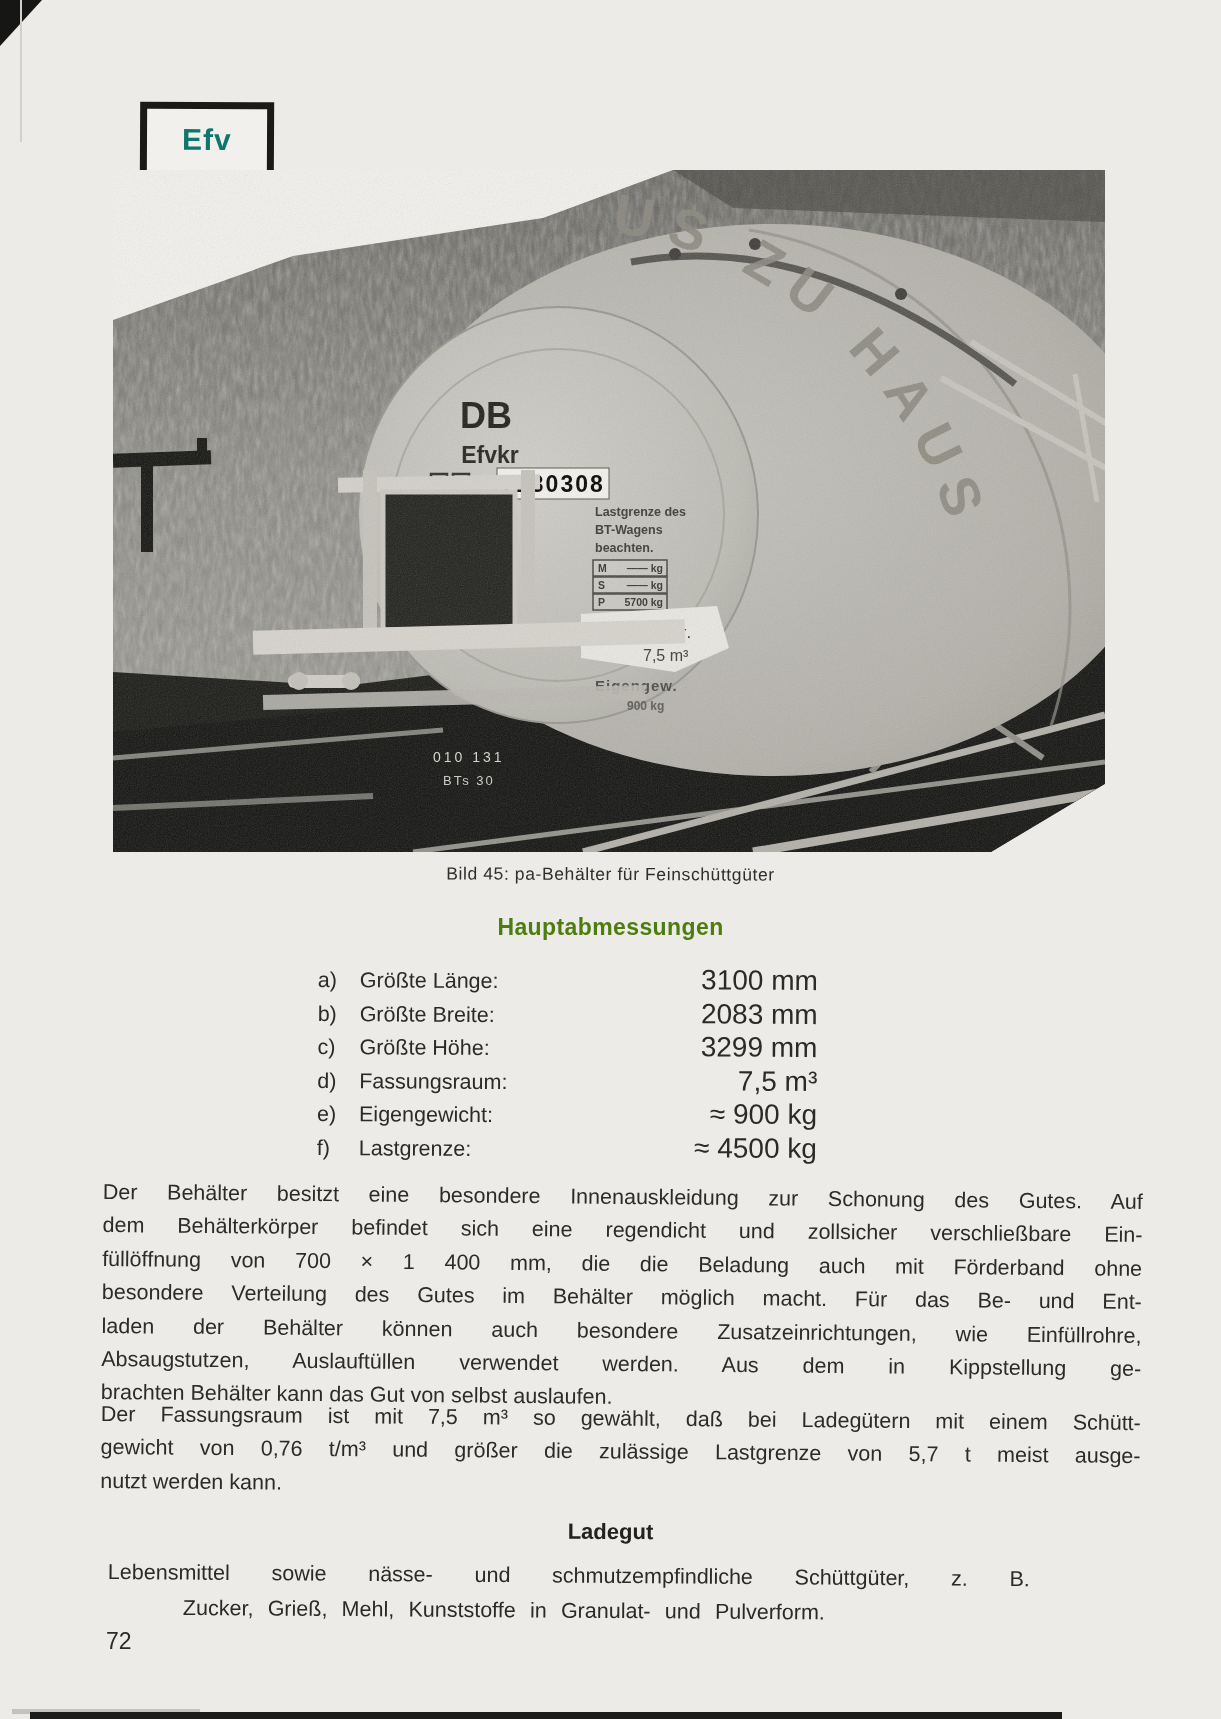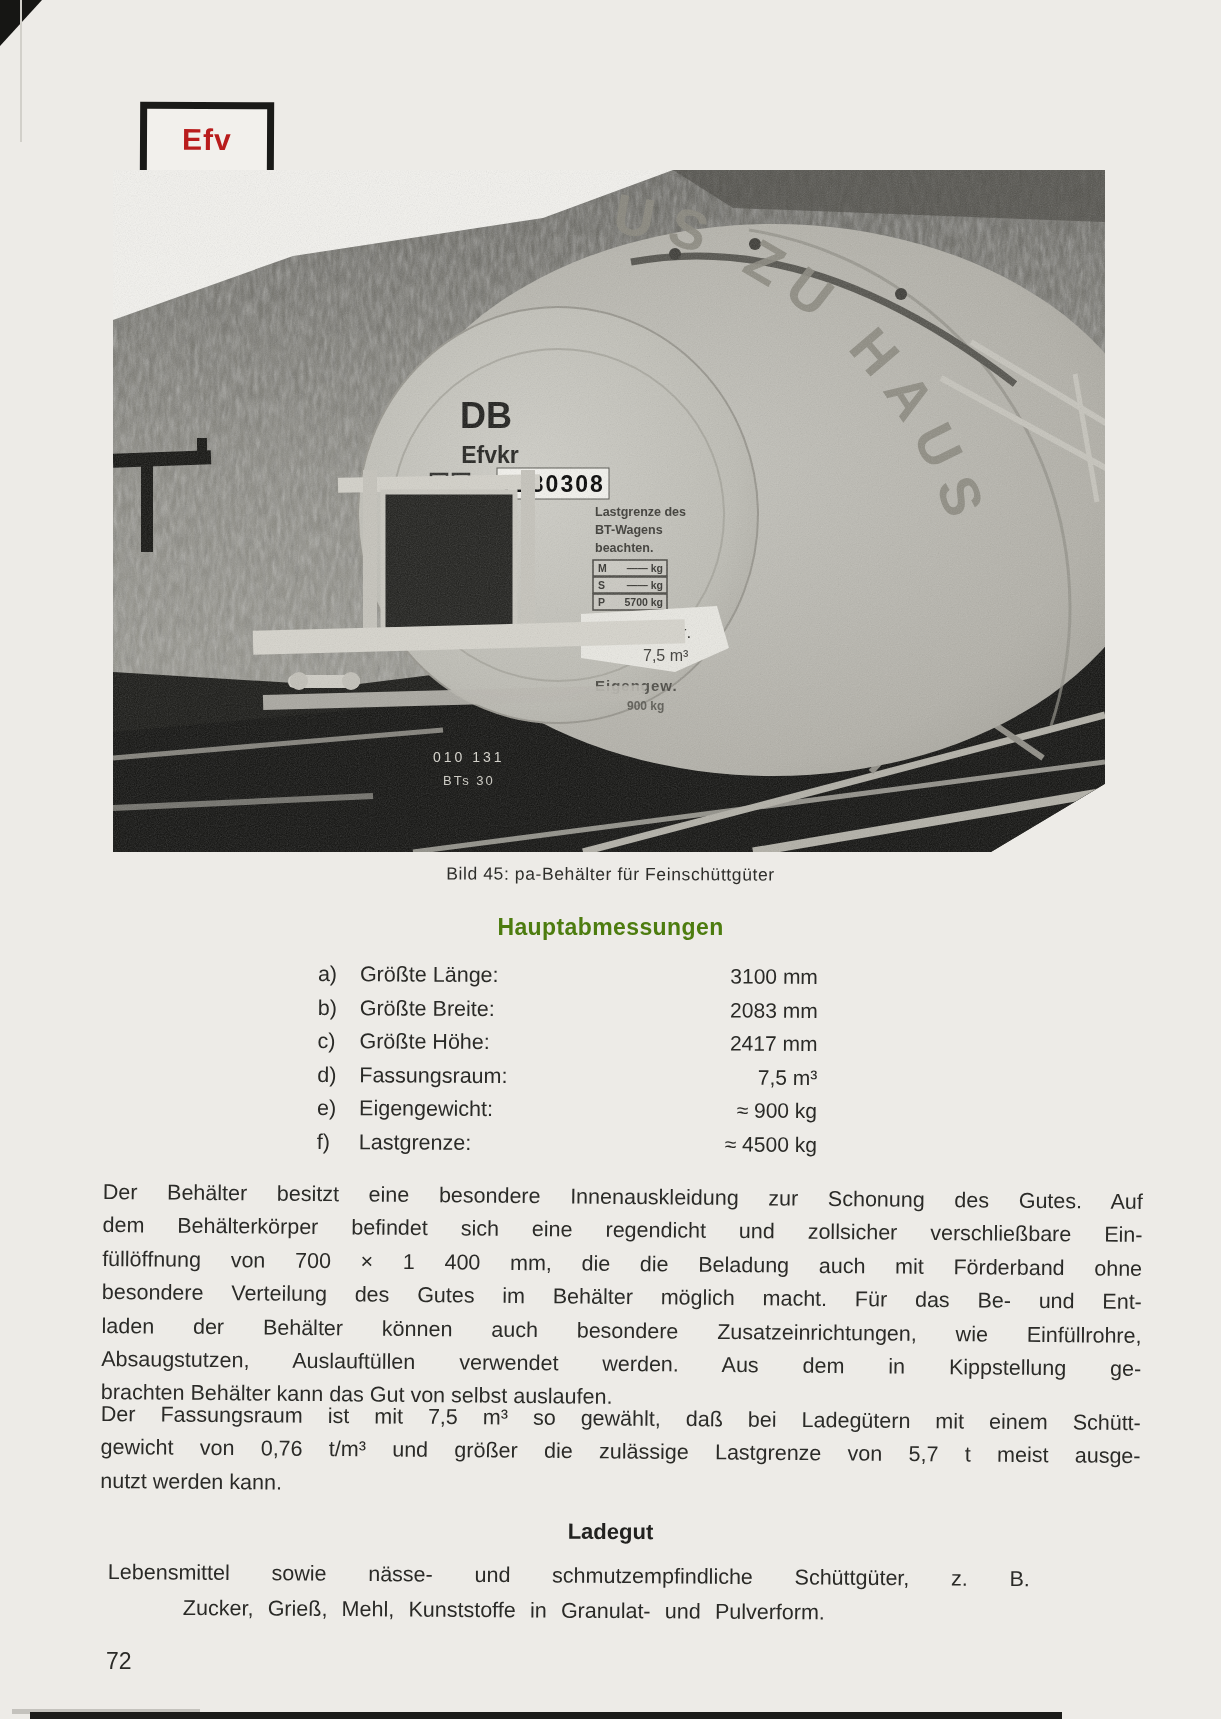--- a/index.html
+++ b/index.html
@@ -12,21 +12,21 @@
   .corner-wedge{position:absolute;left:0;top:0;width:0;height:0;
     border-top:46px solid #161614;border-right:42px solid transparent;}
   .edge-line{position:absolute;left:20px;top:0;width:2px;height:142px;background:#d2d0ca;}
   .bottom-strip{position:absolute;left:30px;bottom:0;width:1032px;height:7px;background:#1c1c1a;}
   .bottom-smudge{position:absolute;left:12px;bottom:5px;width:188px;height:5px;background:#a3a19a;opacity:.55;}
 
   
   .stamp-box{
     position:absolute;left:140px;top:102px;width:120px;height:62px;
     border:7px solid #1a1a18;display:flex;align-items:center;justify-content:center;
-    font-size:30px;font-weight:bold;color:#b91c1c;letter-spacing:1px;
+    font-size:30px;font-weight:bold;color:#0f766e;letter-spacing:1px;
     transform:rotate(.3deg);background:#f2f0ec;
   }
 
   
   .photo{
     position:absolute;left:113px;top:170px;width:992px;height:682px;
     clip-path:polygon(0 0,100% 0,100% 90%,88.5% 100%,0 100%);
   }
   .photo svg{display:block;}
 
@@ -42,36 +42,36 @@
   .h-cargo{
     position:absolute;left:0;top:1519px;width:1221px;text-align:center;
     font-size:22px;font-weight:bold;color:#222220;transform:rotate(.3deg);
   }
 
   
   .dims{position:absolute;left:318px;top:962px;width:500px;transform:rotate(.35deg);transform-origin:left top;}
   .dim-row{display:flex;align-items:baseline;height:33.5px;font-size:21.5px;}
   .dim-key{width:42px;}
   .dim-label{flex:1;}
-  .dim-value{width:160px;text-align:right;font-size:21px;white-space:nowrap;}
+  .dim-value{width:160px;text-align:right;font-size:28px;white-space:nowrap;}
 
   
   .para{position:absolute;font-size:21.5px;line-height:33.4px;color:#2b2b28;
     transform-origin:left top;}
   .para .jline{text-align:justify;text-align-last:justify;white-space:normal;}
   .para .lline{text-align:left;}
   .p1{left:103px;top:1176px;width:1040px;transform:rotate(.55deg);}
   .p2{left:101px;top:1398px;width:1040px;transform:rotate(.5deg);}
 
   .cargo-line1{position:absolute;left:108px;top:1560px;width:922px;
     font-size:21.5px;text-align:justify;text-align-last:justify;transform:rotate(.45deg);transform-origin:left top;}
   .cargo-line2{position:absolute;left:183px;top:1596px;width:642px;
     font-size:21.5px;text-align:justify;text-align-last:justify;transform:rotate(.4deg);transform-origin:left top;}
 
-  .page-number{position:absolute;left:106px;top:1628px;font-size:23px;color:#2b2b28;margin-top:20px;}
+  .page-number{position:absolute;left:106px;top:1628px;font-size:23px;color:#2b2b28;}
 </style>
 </head>
 <body>
 
 <div class="page">
 
   <div class="corner-wedge"></div>
   <div class="edge-line"></div>
 
   <div class="stamp-box">
@@ -219,21 +219,21 @@
       <span class="dim-value">3100 mm</span>
     </div>
     <div class="dim-row">
       <span class="dim-key">b)</span>
       <span class="dim-label">Größte Breite:</span>
       <span class="dim-value">2083 mm</span>
     </div>
     <div class="dim-row">
       <span class="dim-key">c)</span>
       <span class="dim-label">Größte Höhe:</span>
-      <span class="dim-value">2417 mm</span>
+      <span class="dim-value">3299 mm</span>
     </div>
     <div class="dim-row">
       <span class="dim-key">d)</span>
       <span class="dim-label">Fassungsraum:</span>
       <span class="dim-value">7,5 m³</span>
     </div>
     <div class="dim-row">
       <span class="dim-key">e)</span>
       <span class="dim-label">Eigengewicht:</span>
       <span class="dim-value">≈ 900 kg</span>

